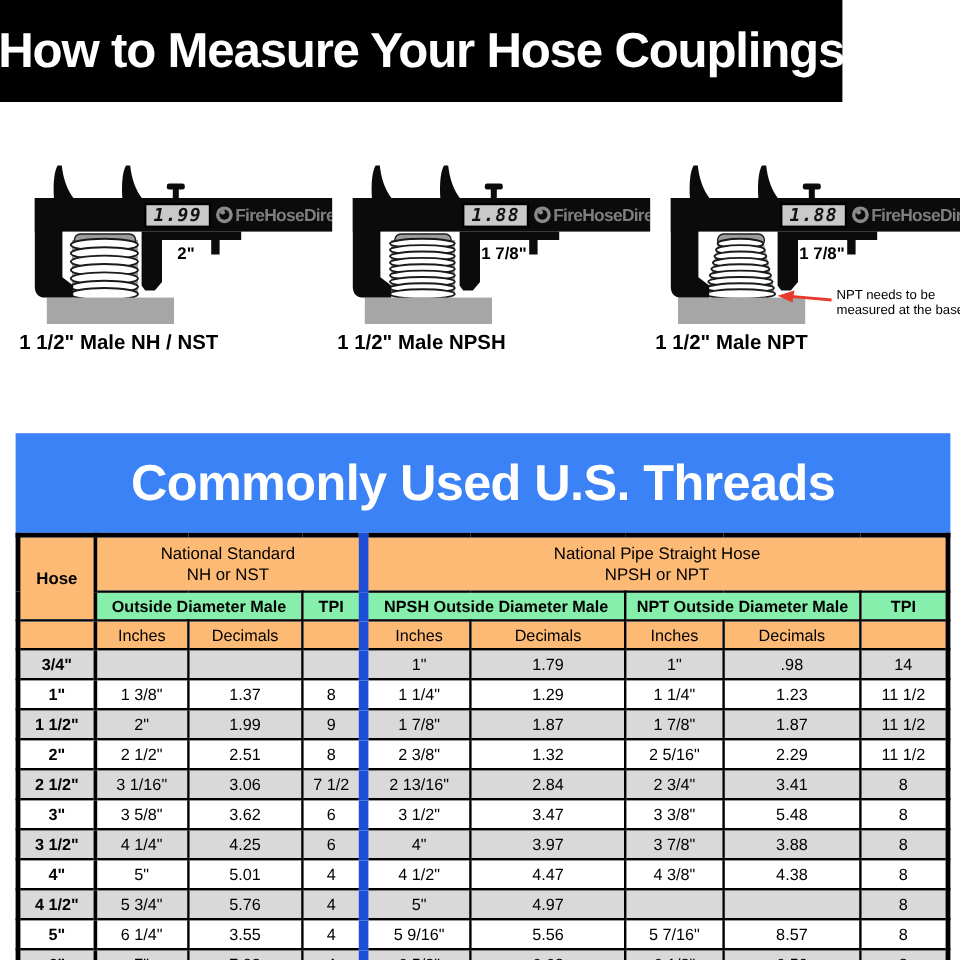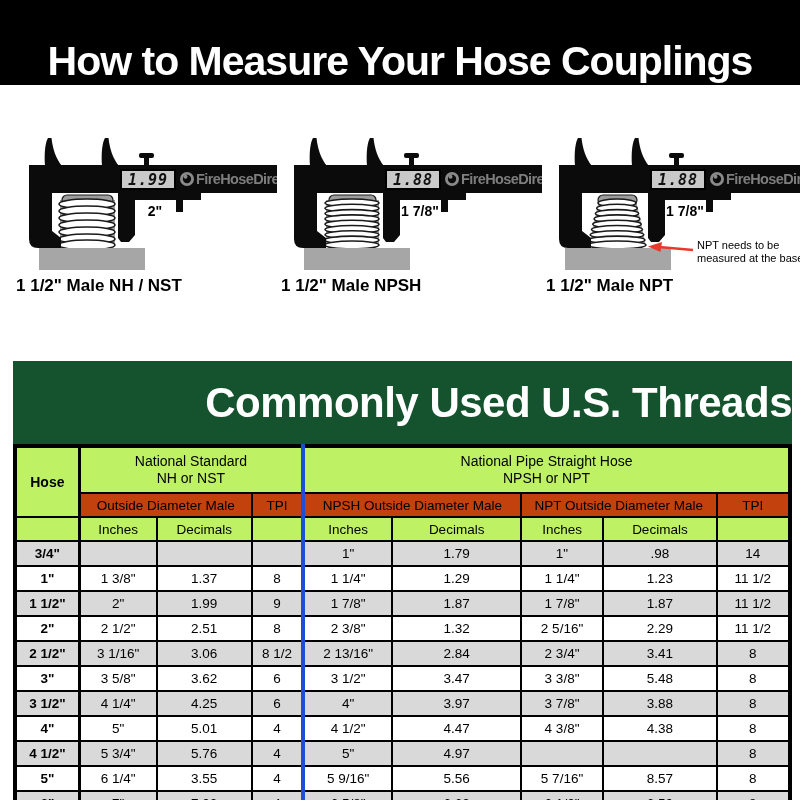--- a/index.html
+++ b/index.html
@@ -1,19 +1,19 @@
 <!DOCTYPE html>
 <html><head>
 <meta charset="utf-8">
 <style>
   html,body{margin:0;padding:0;background:#fff;}
   body{width:800px;height:800px;overflow:hidden;font-family:"Liberation Sans",sans-serif;}
 
   
-  .titlebar{width:800px;height:85px;background:#000;display:flex;align-items:flex-end;justify-content:center;}
+  .titlebar{width:702px;height:85px;background:#000;display:flex;align-items:center;justify-content:center;}
   .titlebar h1{color:#fff;font-size:41px;font-weight:700;letter-spacing:-1px;margin:0;white-space:nowrap;}
 
   
   .calipers{display:flex;gap:3px;margin:45px 0 0 15px;}
   .caliper{width:262px;}
   .caliper svg{display:block;}
   .caption{font-size:17px;font-weight:700;color:#000;margin:6px 0 0 1px;white-space:nowrap;}
 
   .black{fill:#0b0b0b;}
   .lcd-box{fill:#c9c9c9;stroke:#000;stroke-width:2;}
@@ -23,35 +23,35 @@
   .ridge{fill:#fff;stroke:#1a1a1a;stroke-width:1.6;}
   .core{fill:#9d9d9d;}
   .cap{fill:#9d9d9d;stroke:#1a1a1a;stroke-width:1.2;}
   .base{fill:#a6a6a6;}
   .note-text{font-family:"Liberation Sans",sans-serif;font-size:11px;fill:#000;}
   .arrow{stroke:#e8392b;stroke-width:2.4;fill:none;}
   .arrow-head{fill:#e8392b;}
 
   
   .tablewrap{margin:65px 0 0 13px;width:779px;}
-  .banner{height:83px;background:#14532d;display:flex;align-items:center;justify-content:flex-end;}
+  .banner{height:83px;background:#3b82f6;display:flex;align-items:center;justify-content:center;}
   .banner h2{color:#fff;font-size:42px;font-weight:700;letter-spacing:-0.5px;margin:0;white-space:nowrap;}
 
   table{width:779px;border-collapse:collapse;table-layout:fixed;border:4px solid #000;}
   th,td{border:2px solid #000;text-align:center;vertical-align:middle;padding:0;font-size:13.5px;color:#000;overflow:hidden;white-space:nowrap;}
-  th{font-weight:400;background:#bef264;}
+  th{font-weight:400;background:#fdba74;}
   tr.h1 th{height:44px;font-size:14px;line-height:17px;}
-  tr.h2 th{height:22px;background:#c2410c;}
+  tr.h2 th{height:22px;background:#86efac;font-weight:bold;}
   tr.h3 th{height:22px;}
   tbody td{height:23px;}
   tbody tr:nth-child(odd) td{background:#d9d9d9;}
   .size-head{font-weight:700;font-size:15px;}
   .size-col{font-weight:700;}
   .sep-nh{border-left:3px solid #000;}
-  .sep-npsh{border-left:4px solid #1d4ed8;}
+  .sep-npsh{border-left:8px solid #1d4ed8;}
 </style>
 </head>
 <body>
 
 <header class="titlebar">
   <h1>How to Measure Your Hose Couplings</h1>
 </header>
 
 <section class="calipers">
 
@@ -287,21 +287,21 @@
           <td class="sep-npsh">2 3/8"</td>
           <td>1.32</td>
           <td>2 5/16"</td>
           <td>2.29</td>
           <td>11 1/2</td>
         </tr>
         <tr>
           <td class="size-col">2 1/2"</td>
           <td class="sep-nh">3 1/16"</td>
           <td>3.06</td>
-          <td>8 1/2</td>
+          <td>7 1/2</td>
           <td class="sep-npsh">2 13/16"</td>
           <td>2.84</td>
           <td>2 3/4"</td>
           <td>3.41</td>
           <td>8</td>
         </tr>
         <tr>
           <td class="size-col">3"</td>
           <td class="sep-nh">3 5/8"</td>
           <td>3.62</td>

